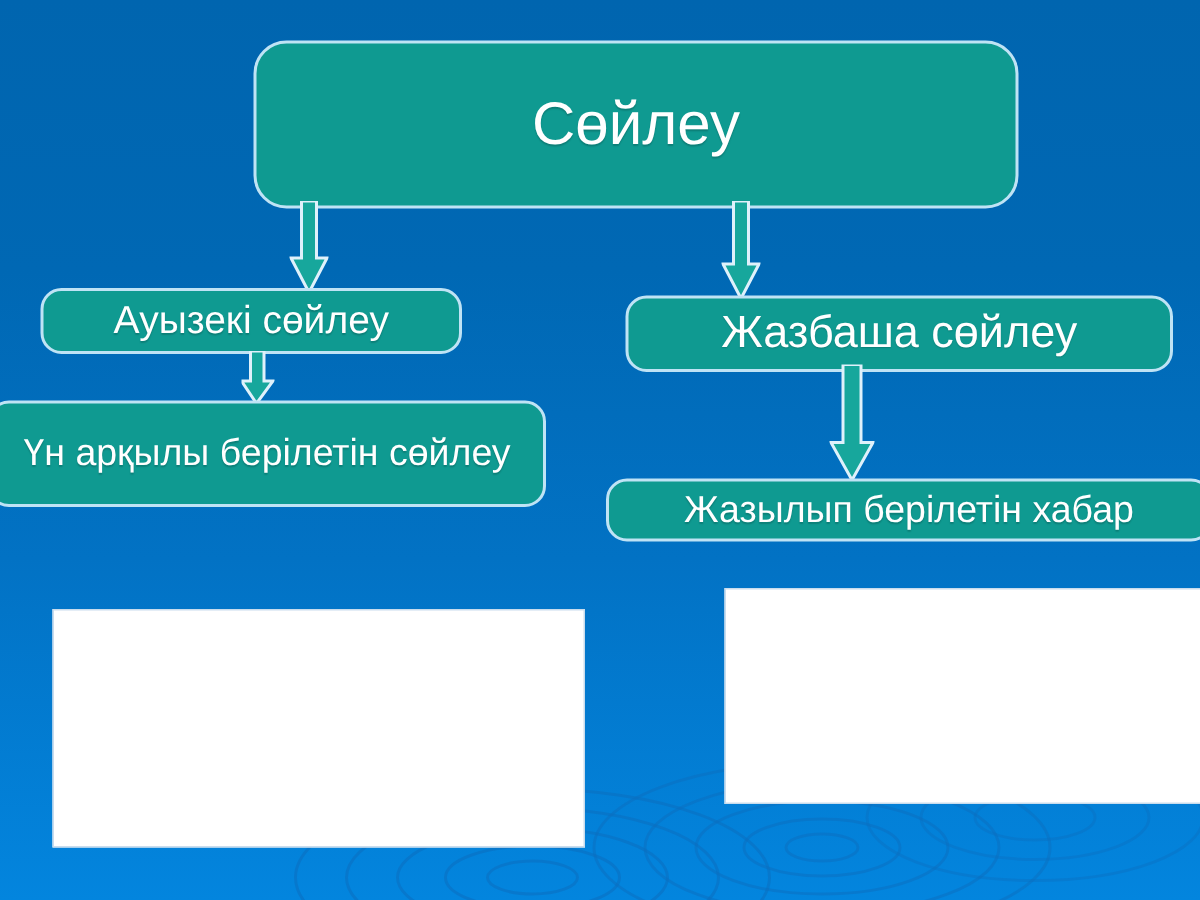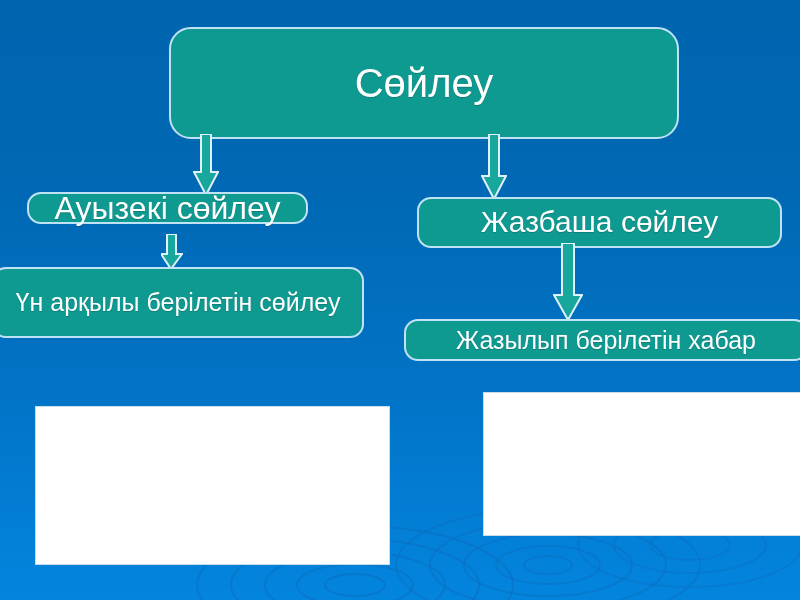--- a/index.html
+++ b/index.html
@@ -54,22 +54,22 @@
     width: 510px;
     height: 112px;
     border-radius: 22px;
     font-size: 40px;
   }
 
   #node-oral {
     left: 27px;
     top: 192px;
     width: 281px;
-    height: 32px;
-    font-size: 32px;
+    height: 44px;
+    font-size: 26px;
   }
 
   #node-oral-detail {
     left: -8px;
     top: 267px;
     width: 372px;
     height: 71px;
     font-size: 25px;
     padding: 0 10px;
   }

